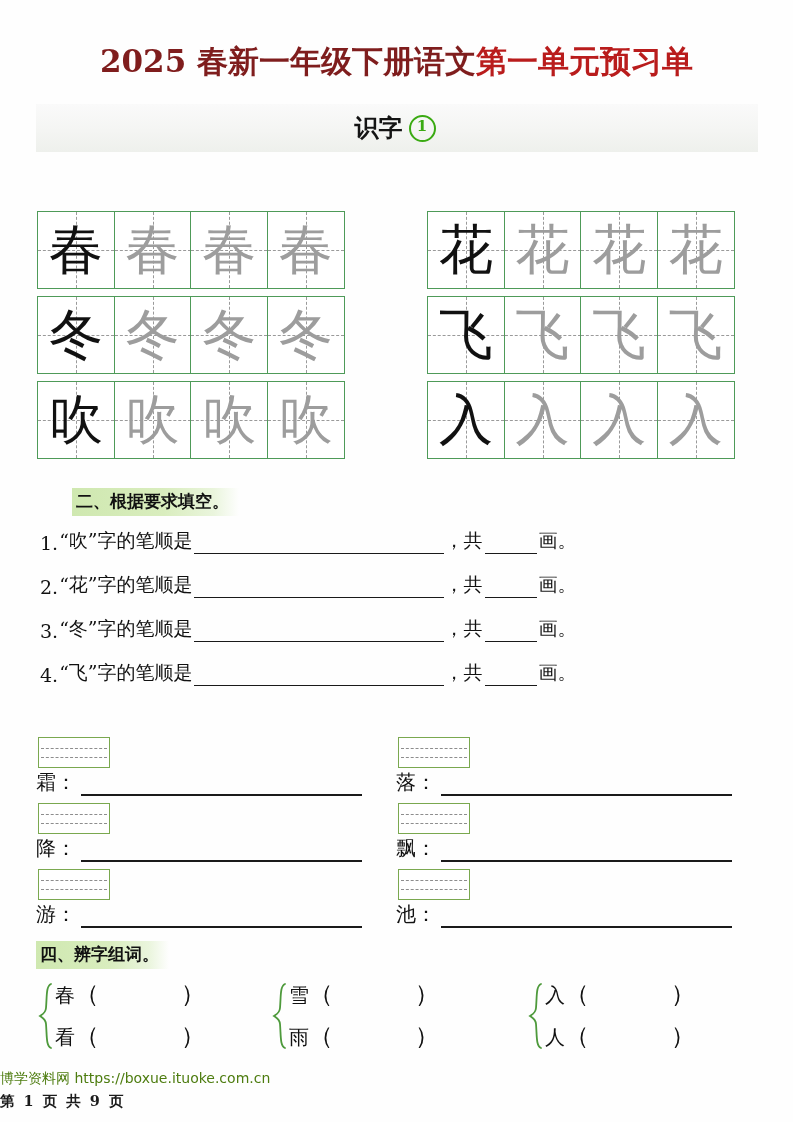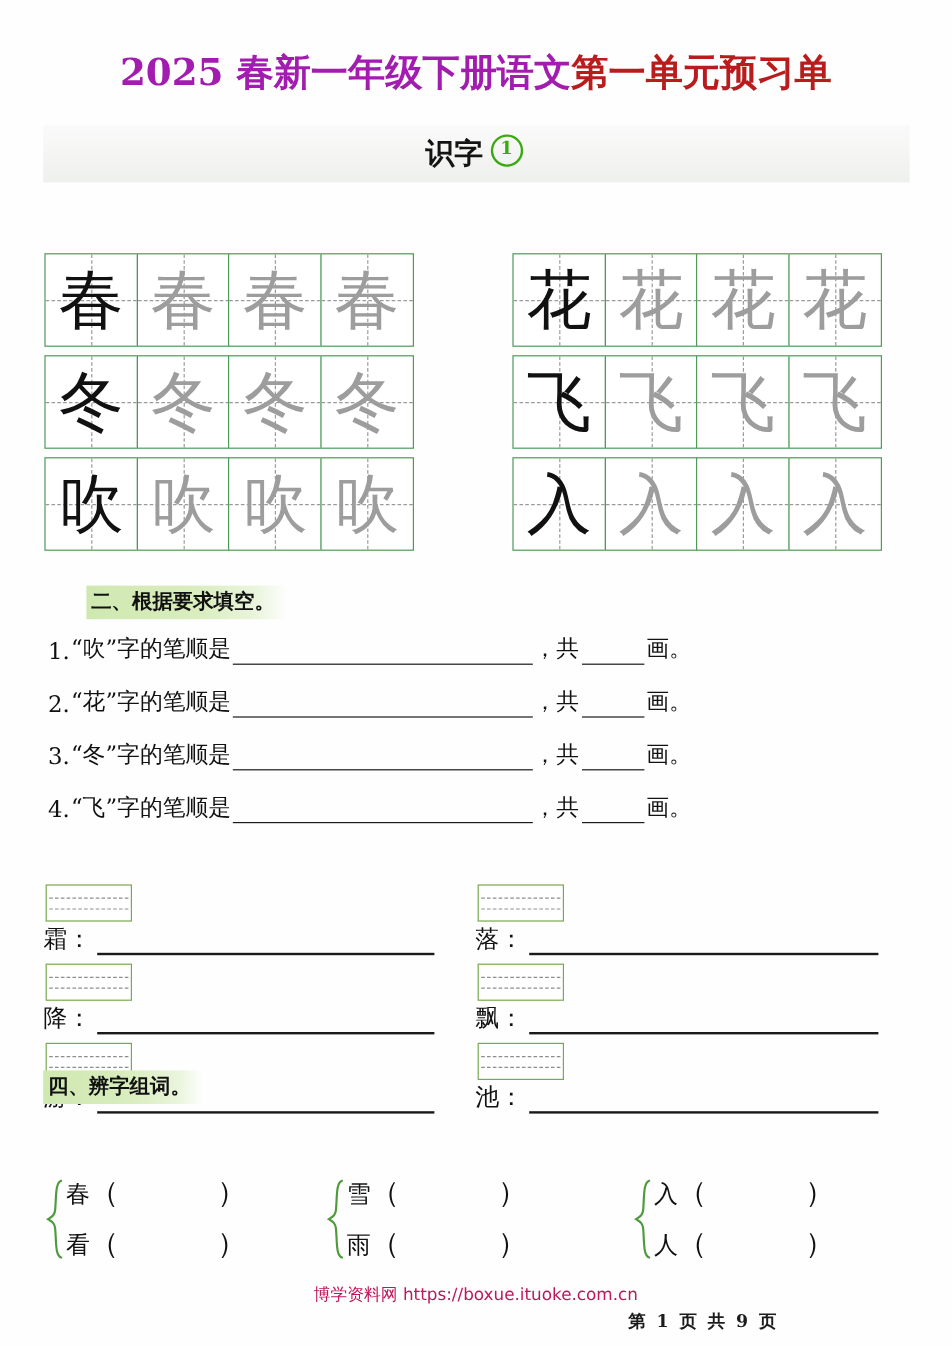--- a/index.html
+++ b/index.html
@@ -31,21 +31,21 @@
     text-align: center;
     white-space: nowrap;
   }
   .title-black, .title-red {
     font-family: "DejaVu Serif", "Liberation Serif", serif;
     font-size: 31px;
     font-weight: 700;
     letter-spacing: 0px;
     line-height: 1;
   }
-  .title-black { color: #a21caf; }
+  .title-black { color: #7f1d1d; }
   .title-red { color: #b91c1c; margin-top: 12px; }
 
   
   .subtitle-band {
     position: absolute;
     top: 104px;
     left: 36px;
     width: 722px;
     height: 48px;
     background: linear-gradient(180deg, #fafafa 0%, #f4f5f3 55%, #eef0ec 100%);
@@ -53,20 +53,21 @@
     align-items: center;
     justify-content: center;
   }
   .subtitle-text {
     font-family: "DejaVu Serif", "Liberation Serif", serif;
     font-size: 24px;
     font-weight: 700;
     color: #141414;
     white-space: nowrap;
     display: flex;
+    align-items: center;
     gap: 2px;
   }
   .circled-one {
     display: inline-block;
     width: 23px;
     height: 23px;
     border: 2.5px solid #3aaa12;
     border-radius: 50%;
     color: #3aaa12;
     font-size: 15px;
@@ -231,32 +232,32 @@
     line-height: 22px;
   }
   .pair-gap { display: inline-block; width: 82px; }
 
   
   .footer-site {
     position: absolute;
     top: 1070px;
     left: 0;
     width: 793px;
-    text-align: center;
+    text-align: left;
     font-family: "DejaVu Sans", "Liberation Sans", sans-serif;
     font-size: 14px;
-    color: #be185d;
+    color: #4d7c0f;
     white-space: nowrap;
   }
   .footer-page {
     position: absolute;
     top: 1092px;
     left: 0;
     width: 649px;
-    text-align: right;
+    text-align: left;
     font-family: "DejaVu Serif", "Liberation Serif", serif;
     font-size: 14.5px;
     font-weight: 700;
     color: #1c1c1c;
     letter-spacing: 2px;
     white-space: nowrap;
   }
 </style>
 </head>
 <body>
@@ -470,21 +471,21 @@
           <i class="l2"></i>
         </div>
         <div class="py-char-row">
           <span>池</span>
           <span>：</span>
           <span class="py-rule"></span>
         </div>
       </div>
     </div>
 
-  <div class="sec-head" style="top:892px; left:36px;">四、辨字组词。</div>
+  <div class="sec-head" style="top:941px; left:36px;">四、辨字组词。</div>
 
   <div id="word-pairs">
       <div class="pair-group" style="top: 982px; left: 38px;">
         <div class="brace">
           <svg width="16" height="68" viewBox="0 0 16 68">
             <path d="M13 2 C8 4 9 14 8 26 C7.6 31 5 32 2 34 C5 36 7.6 37 8 42 C9 54 8 64 13 66" fill="none" stroke="#4e9a3c" stroke-width="1.8" stroke-linecap="round"></path>
           </svg>
         </div>
         <div class="pair-rows">
           <div class="pair-row">

